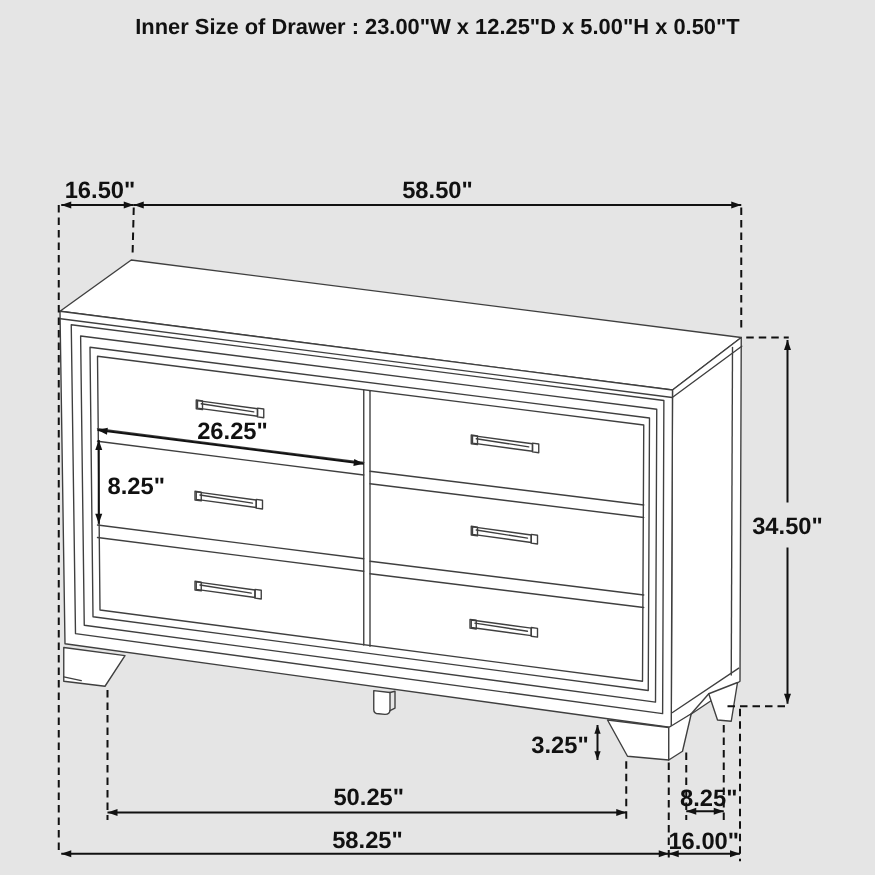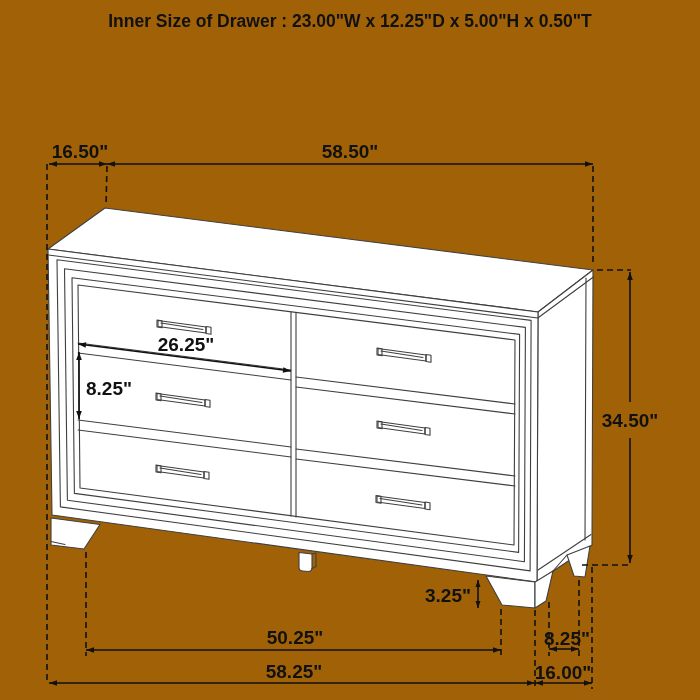--- a/index.html
+++ b/index.html
@@ -1,16 +1,16 @@
 <!DOCTYPE html>
 <html><head>
 <meta charset="utf-8">
 <style>
   html,body{margin:0;padding:0;background:#fff;}
-  .page{width:700px;height:700px;position:relative;background:#a16207;overflow:hidden;}
+  .page{width:700px;height:700px;position:relative;background:#e5e5e5;overflow:hidden;}
   svg{display:block;}
   text{font-family:"Liberation Sans","DejaVu Sans",sans-serif;font-weight:bold;fill:#111;}
   .title-text{font-size:17.5px;}
   .dim-text{font-size:19px;}
   .fur{fill:none;stroke:#3f3f3f;stroke-width:1.1;stroke-linejoin:round;stroke-linecap:round;}
   .furf{fill:#ffffff;stroke:#3f3f3f;stroke-width:1.1;stroke-linejoin:round;}
   .dim{fill:none;stroke:#111;stroke-width:1.6;stroke-linecap:butt;}
   .dash{fill:none;stroke:#111;stroke-width:1.6;stroke-dasharray:6 4;}
   .arr{fill:#111;stroke:none;}
 </style>

